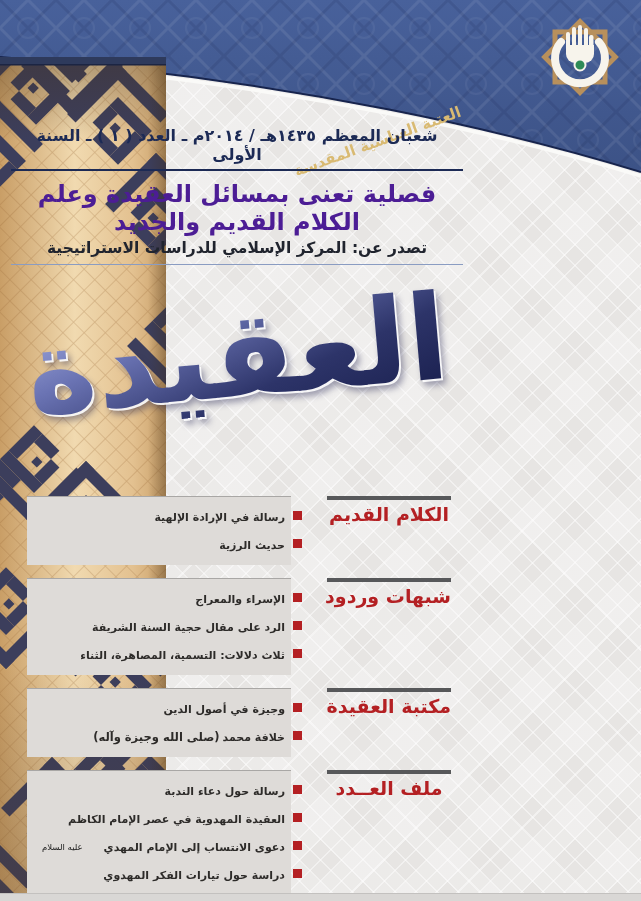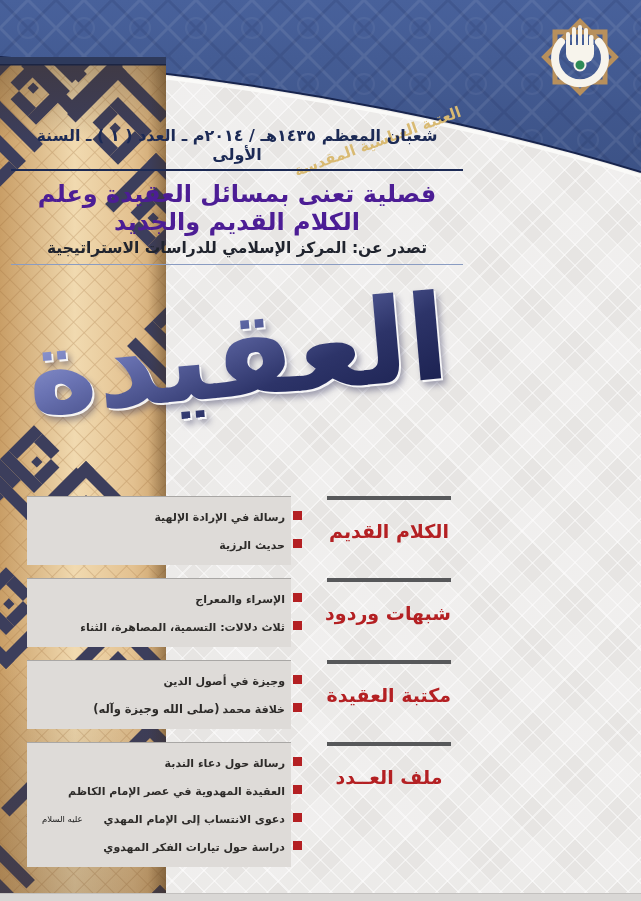--- a/index.html
+++ b/index.html
@@ -45,21 +45,21 @@
     .cover-title{
       background:linear-gradient(160deg,#a2abdf 4%,#6a73b3 32%,#2d3469 66%,#1b2150 95%);
       -webkit-background-clip:text;background-clip:text;color:transparent;
     }
   }
 
   .sections{position:absolute;top:496px;left:11px;right:178px;z-index:5;}
   .section{display:flex;align-items:flex-start;padding-right:12px;padding-left:16px;margin-bottom:13px;}
   .heading{
     width:124px;flex:0 0 124px;margin-left:36px;
-    border-top:4px solid #57585a;padding-top:20px;
+    border-top:4px solid #57585a;padding-top:3px;
     color:#b42023;font-size:19px;font-weight:bold;text-align:center;line-height:1.2;
     white-space:nowrap;
   }
   .items{
     flex:1 1 auto;background:#dedbd8;border-top:1px solid #a9a7a5;
     padding:6px 6px 6px 4px;
   }
   .row{position:relative;line-height:26px;white-space:nowrap;text-align:right;}
   .bullet{
     position:absolute;right:-17px;top:8px;width:9px;height:9px;background:#b42023;
@@ -190,21 +190,21 @@
         <div class="heading">الكلام القديم</div>
         <div class="items">
           <div class="row"><span class="bullet"></span><span class="txt">رسالة في الإرادة الإلهية</span></div>
           <div class="row"><span class="bullet"></span><span class="txt">حديث الرزية</span></div>
         </div>
       </div>
       <div class="section">
         <div class="heading">شبهات وردود</div>
         <div class="items">
           <div class="row"><span class="bullet"></span><span class="txt">الإسراء والمعراج</span></div>
-          <div class="row"><span class="bullet"></span></div>
+          <div class="row"><span class="bullet"></span><span class="txt">الرد على مقال حجية السنة الشريفة</span></div>
           <div class="row"><span class="bullet"></span><span class="txt">ثلاث دلالات: التسمية، المصاهرة، الثناء</span></div>
         </div>
       </div>
       <div class="section">
         <div class="heading">مكتبة العقيدة</div>
         <div class="items">
           <div class="row"><span class="bullet"></span><span class="txt">وجيزة في أصول الدين</span></div>
           <div class="row"><span class="bullet"></span><span class="txt">خلافة محمد</span><span class="suffix">(صلى الله وجيزة وآله)</span></div>
         </div>
       </div>

